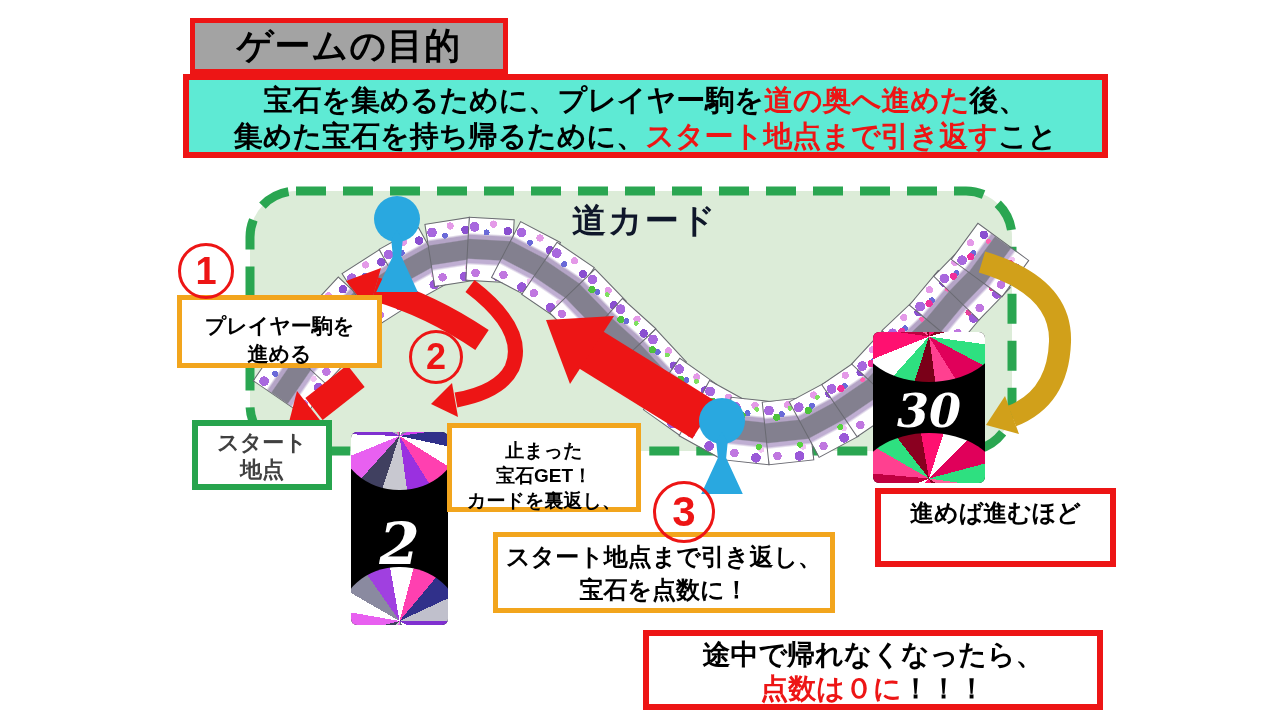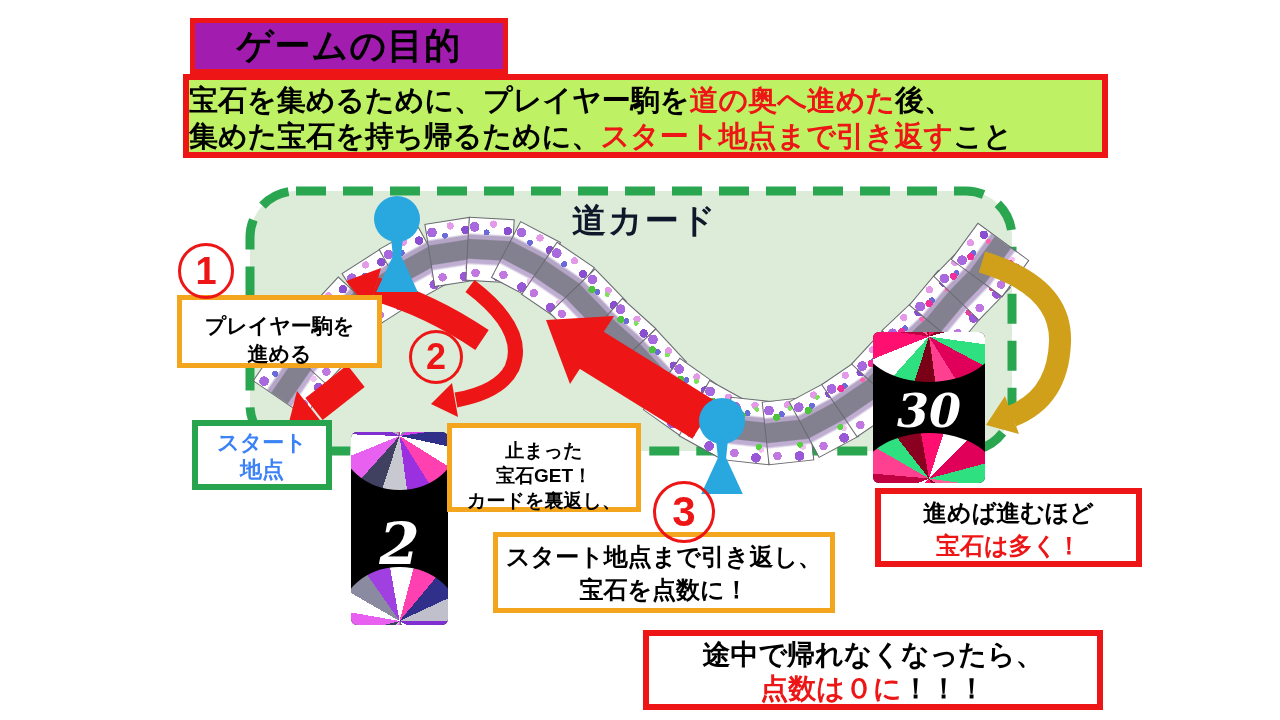--- a/index.html
+++ b/index.html
@@ -4,28 +4,28 @@
 <style>
   html,body{margin:0;padding:0;background:#fff;}
   .canvas{
     position:relative;width:1280px;height:720px;background:#ffffff;overflow:hidden;
     font-family:"Liberation Sans","DejaVu Sans",sans-serif;
   }
   .abs{position:absolute;box-sizing:border-box;}
   
   .title-box{
     left:190px;top:18px;width:318px;height:56px;
-    border:5px solid #ed1515;background:#a21caf;
+    border:5px solid #ed1515;background:#a3a3a3;
     display:flex;align-items:center;justify-content:center;
     font-size:36px;font-weight:bold;color:#000;letter-spacing:1px;
   }
   .subtitle-box{
     left:183px;top:74px;width:925px;height:84px;
-    border:6px solid #ed1515;background:#bef264;
-    text-align:left;font-size:29px;font-weight:bold;color:#000;
+    border:6px solid #ed1515;background:#5eead4;
+    text-align:center;font-size:29px;font-weight:bold;color:#000;
     line-height:36px;padding-top:2px;
   }
   .red-text{color:#ed1515;}
   
   .layer-svg{left:0;top:0;width:1280px;height:720px;pointer-events:none;}
   .zone-label{
     left:572px;top:198px;font-size:34px;font-weight:bold;color:#0f172a;letter-spacing:2px;
   }
   
   .road-card{
@@ -73,27 +73,27 @@
   .t2 .gem.bot{bottom:-26%;background:conic-gradient(from 200deg,#c8c8d0 0 28deg,#404060 0 55deg,#e860f0 0 80deg,#ffffff 0 100deg,#8a8aa0 0 125deg,#a040e0 0 150deg,#ffffff 0 175deg,#ff40b0 0 200deg,#30308a 0 225deg,#c0c0cc 0 250deg,#8030d0 0 278deg,#ffffff 0 305deg,#606080 0 332deg,#e860f0 0 360deg);}
   .t2 .value{top:78px;font-size:58px;}
   .t30{left:873px;top:332px;width:112px;height:151px;}
   .t30 .gem{height:60%;}
   .t30 .gem.top{top:-27%;background:conic-gradient(from 20deg,#ff1070 0 30deg,#8a0020 0 55deg,#ffffff 0 78deg,#2ee080 0 98deg,#e0005a 0 128deg,#ff4090 0 152deg,#7a0018 0 178deg,#2ee080 0 202deg,#ffffff 0 228deg,#ff1070 0 258deg,#c00040 0 284deg,#ff609a 0 310deg,#8a0020 0 334deg,#ff1070 0 360deg);}
   .t30 .gem.bot{bottom:-27%;background:conic-gradient(from 190deg,#ff1070 0 32deg,#ffffff 0 58deg,#c00040 0 85deg,#ff4090 0 110deg,#2ee080 0 132deg,#8a0020 0 160deg,#ff1070 0 188deg,#ffffff 0 215deg,#e0005a 0 245deg,#2ee080 0 268deg,#ff609a 0 295deg,#8a0020 0 325deg,#ff1070 0 360deg);}
   .t30 .value{top:52px;font-size:46px;}
   
   .note{position:absolute;box-sizing:border-box;background:#fff;text-align:center;font-weight:bold;color:#000;}
   .note.orange{border:5px solid #f2a51d;}
-  .note.green-b{border:6px solid #27a44d;color:#3b82f6;}
+  .note.green-b{border:6px solid #27a44d;color:#404040;}
   .note.red-b{border:6px solid #ed1515;}
   .step1-box{left:177px;top:295px;width:205px;height:73px;font-size:21px;line-height:28px;padding-top:12px;}
   .start-box{left:192px;top:420px;width:140px;height:70px;font-size:22px;line-height:27px;padding-top:3px;}
   .step2-box{left:447px;top:423px;width:194px;height:89px;font-size:19px;line-height:25px;padding-top:10px;}
   .step3-box{left:493px;top:532px;width:342px;height:81px;font-size:24px;line-height:33px;padding-top:3px;}
-  .reward-box{left:875px;top:488px;width:267px;height:79px;font-size:24px;line-height:33px;padding-top:2px;}
+  .reward-box{left:875px;top:488px;width:241px;height:79px;font-size:24px;line-height:33px;padding-top:2px;}
   .penalty-box{left:643px;top:630px;width:460px;height:80px;border-width:7px;font-size:28px;line-height:34px;padding-top:2px;}
   
   .step-num{
     position:absolute;border:3px solid #ed1515;border-radius:50%;color:#ed1515;
     display:flex;align-items:center;justify-content:center;font-weight:bold;background:transparent;
   }
   .n1{left:178px;top:243px;width:50px;height:50px;font-size:38px;}
   .n2{left:409px;top:330px;width:48px;height:48px;font-size:36px;}
   .n3{left:653px;top:481px;width:56px;height:56px;font-size:42px;}
 </style>
@@ -190,21 +190,20 @@
     <div>止まった</div>
     <div>宝石GET！</div>
     <div>カードを裏返し、</div>
   </div>
   <div class="note orange step3-box">
     <div>スタート地点まで引き返し、</div>
     <div>宝石を点数に！</div>
   </div>
   <div class="note red-b reward-box">
     <div>進めば進むほど</div>
-    <div class="red-text">宝石は多く！</div>
   </div>
   <div class="note red-b penalty-box">
     <div>途中で帰れなくなったら、</div>
     <div><span class="red-text">点数は０に</span><span>！！！</span></div>
   </div>
 
   <div class="step-num n1">1</div>
   <div class="step-num n2">2</div>
   <div class="step-num n3">3</div>
 

